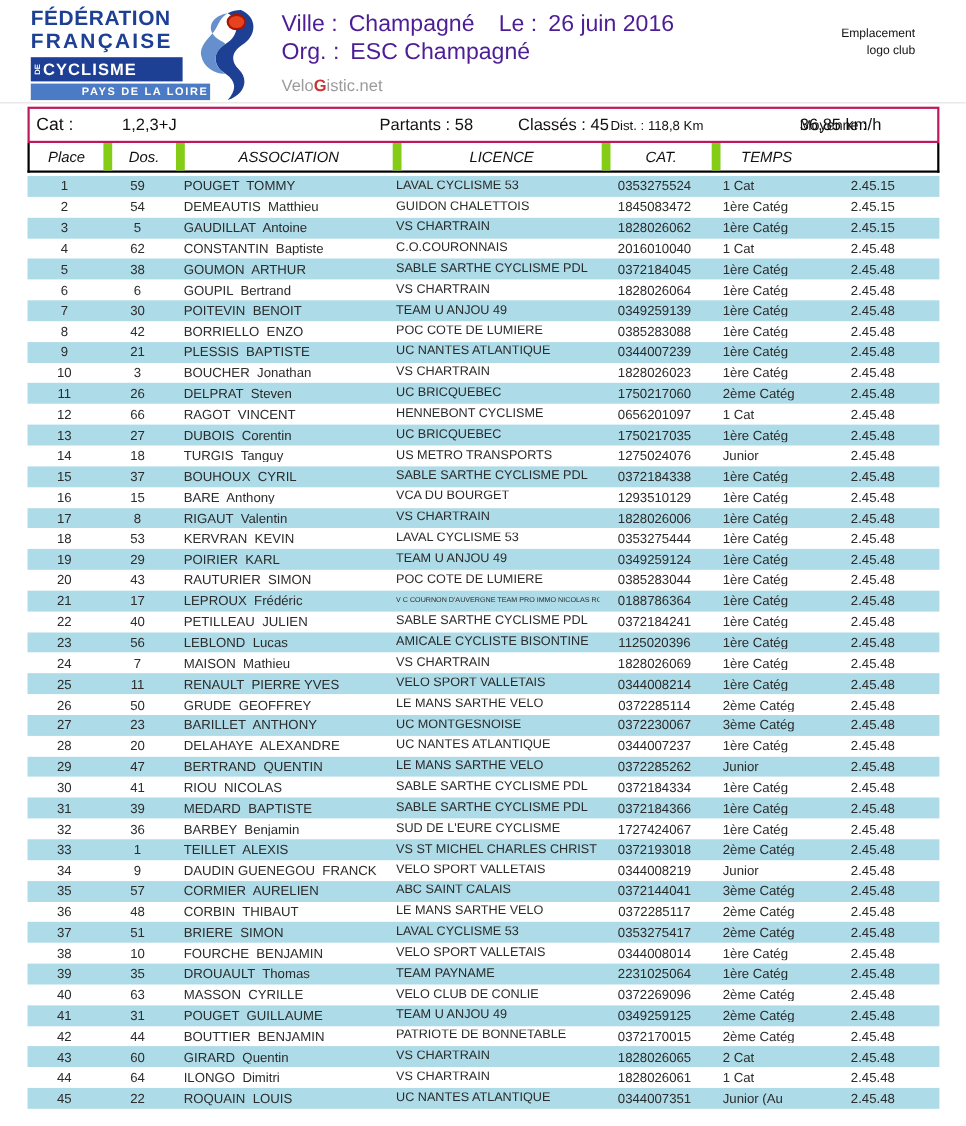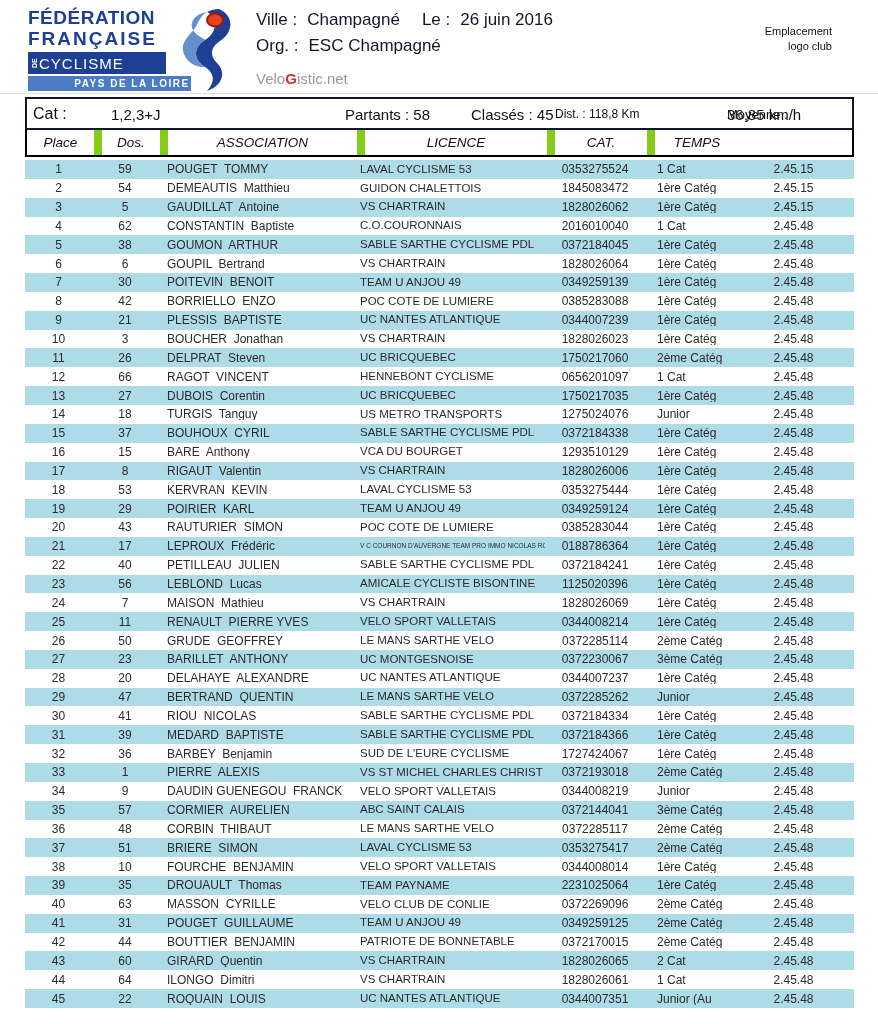--- a/index.html
+++ b/index.html
@@ -12,39 +12,39 @@
         font-family:"Liberation Sans",sans-serif;color:#1a1a1a;overflow:hidden;}
 
   
   .logo{position:absolute;left:28px;top:6px;width:205px;height:86px;}
   .logo-text{position:absolute;left:0;top:2px;width:170px;}
   .fed{font-size:19px;font-weight:bold;color:var(--logoblue);letter-spacing:.5px;line-height:1.08;}
   .fra{font-size:19px;font-weight:bold;color:var(--logoblue);letter-spacing:2px;line-height:1.08;}
   .cyc-box{margin-top:3px;background:var(--logoblue);color:#fff;width:138px;height:22px;
            display:flex;align-items:center;padding-left:2px;}
   .de{font-size:7px;font-weight:bold;transform:rotate(-90deg);width:9px;}
-  .cyc{font-size:15px;font-weight:normal;letter-spacing:1px;}
+  .cyc{font-size:15px;font-weight:bold;letter-spacing:1px;}
   .pays{margin-top:2px;background:var(--logoblue2);color:#fff;font-size:10px;font-weight:bold;
         letter-spacing:1.5px;width:163px;height:15px;display:flex;align-items:center;justify-content:center;padding-left:45px;}
   .swoosh{position:absolute;right:0;top:0;}
 
   .head-info{position:absolute;left:256px;top:10px;}
-  .info-line{font-size:17px;color:#0f172a;height:26px;}
+  .info-line{font-size:21px;color:#4c1d95;height:26px;}
   .info-line .lbl{margin-right:10px;}
   .info-line .gap{margin-left:22px;margin-right:10px;}
   .brand{margin-top:8px;font-size:15px;color:var(--brandgray);}
   .brand .g{color:var(--accentred);font-weight:bold;}
 
   .emplacement{position:absolute;right:46px;top:24px;text-align:right;
                font-size:11px;font-weight:normal;line-height:1.4;color:#111;}
 
   .rule{position:absolute;left:0;right:0;top:93px;border-top:1px solid #e0e0e0;}
 
   
-  .stats{position:absolute;left:25px;top:97px;width:829px;height:33px;border:2px solid #0f172a;}
+  .stats{position:absolute;left:25px;top:97px;width:829px;height:33px;border:2px solid #be185d;}
   .stats span{position:absolute;top:50%;transform:translateY(-50%);white-space:nowrap;color:#111;}
   .s-cat-label{left:6px;font-size:16px;}
   .s-cat-value{left:84px;font-size:15px;}
   .s-partants{left:318px;font-size:15px;}
   .s-classes{left:444px;font-size:15px;}
   .s-dist{left:528px;font-size:12px;}
   .s-moyenne{left:700px;font-size:13px;}
   .s-moyenne .val{font-size:15px;}
 
   
@@ -415,21 +415,21 @@
         <div class="c c-dos">36</div>
         <div class="c c-name">BARBEY  Benjamin</div>
         <div class="c c-assoc">SUD DE L'EURE CYCLISME</div>
         <div class="c c-lic">1727424067</div>
         <div class="c c-cat">1ère Catég</div>
         <div class="c c-temps">2.45.48</div>
       </div>
       <div class="row">
         <div class="c c-place">33</div>
         <div class="c c-dos">1</div>
-        <div class="c c-name">PIERRE  ALEXIS</div>
+        <div class="c c-name">TEILLET  ALEXIS</div>
         <div class="c c-assoc">VS ST MICHEL CHARLES CHRIST</div>
         <div class="c c-lic">0372193018</div>
         <div class="c c-cat">2ème Catég</div>
         <div class="c c-temps">2.45.48</div>
       </div>
       <div class="row">
         <div class="c c-place">34</div>
         <div class="c c-dos">9</div>
         <div class="c c-name">DAUDIN GUENEGOU  FRANCK</div>
         <div class="c c-assoc">VELO SPORT VALLETAIS</div>

